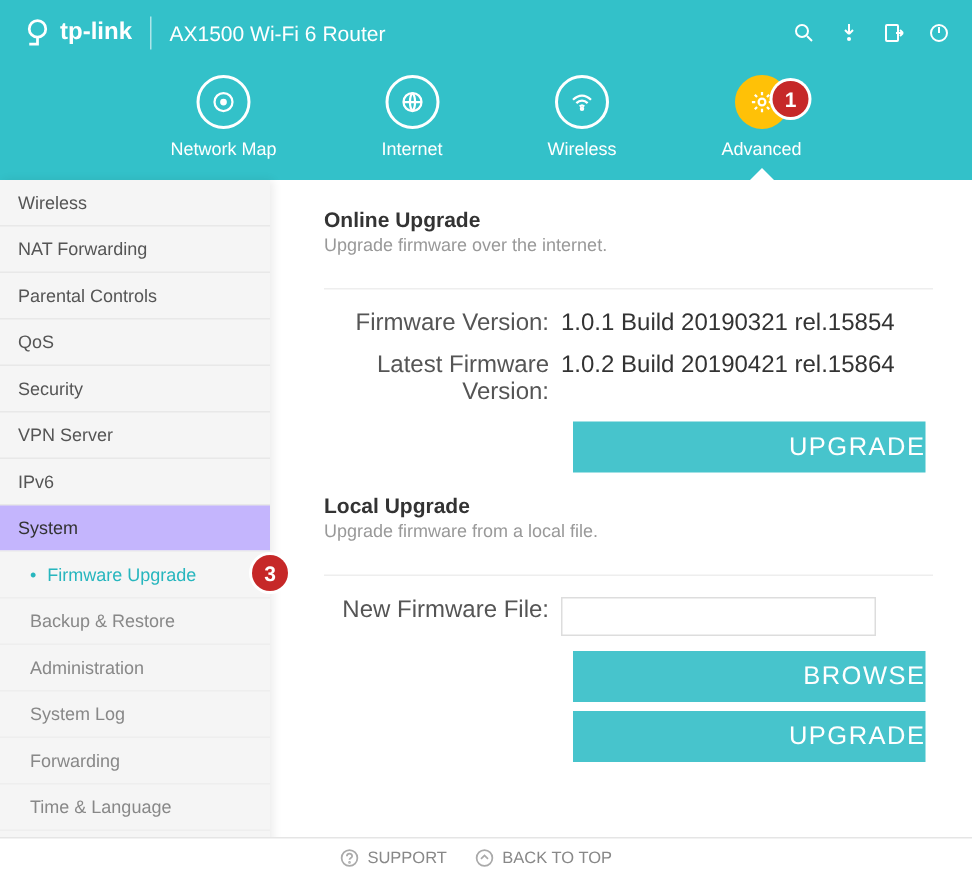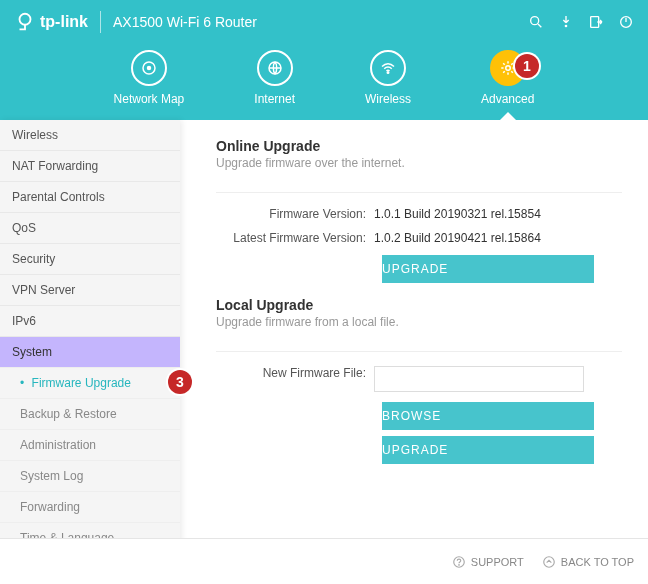--- a/index.html
+++ b/index.html
@@ -24,27 +24,27 @@
   .sidebar { width: 180px; background: #f5f5f5; box-shadow: 2px 0 6px rgba(0,0,0,.08); position: relative; overflow: visible; }
   .side-item { padding: 8px 12px; color: #555; cursor: pointer; font-size: 12px; position: relative; border-top: 1px solid #e8e8e8;}
   .side-item.first { border-top:none; }
   .side-item.active-cat { background: #c4b5fd; color: #333; }
   .side-sub { padding-left: 20px; color: #888; font-size: 12px; border-top: 1px solid #eee;}
   .side-sub.selected { color: #27b6be; }
   .side-sub.selected::before { content: "•"; color: #27b6be; margin-right: 4px; }
   .content { flex: 1; padding: 18px 26px 8px 36px; overflow-y:auto;}
   .section-title { font-size: 14px; font-weight: bold; color: #333; margin-bottom: 2px; }
   .section-sub { font-size: 12px; color: #999; margin-bottom: 14px; border-bottom:1px solid #eee; padding-bottom:22px;}
-  .info-row { display: flex; margin-bottom: 10px; font-size: 12px; }
+  .info-row { display: flex; margin-bottom: 10px; font-size: 16px; }
   .info-label { width: 158px; text-align: right; color: #555; padding-right: 8px; }
   .info-val { color: #333; }
   .link { color: #27b6be; cursor: pointer; }
-  .btn { background: #47c4cc; color: #fff; text-align: left; padding: 7px 0; width: 212px; margin-left: 166px; margin-top:4px; margin-bottom:14px; font-size: 12px; letter-spacing: 1px; cursor: pointer; }
+  .btn { background: #47c4cc; color: #fff; text-align: right; padding: 7px 0; width: 235px; margin-left: 166px; margin-top:4px; margin-bottom:14px; font-size: 17px; letter-spacing: 1px; cursor: pointer; }
   .input-box { display: inline-block; width: 210px; height: 26px; border: 1px solid #ddd; background:#fff;}
-  .footer { position:absolute; bottom:0; left:0; right:0; height:46px; border-top:1px solid #e5e5e5; display:flex; justify-content:flex-end; align-items:center; gap:18px; padding-right:14px; font-size:11px; color:#888; background:#fff;}
+  .footer { position:absolute; bottom:0; left:0; right:0; height:26px; border-top:1px solid #e5e5e5; display:flex; justify-content:center; align-items:center; gap:18px; padding-right:14px; font-size:11px; color:#888; background:#fff;}
   .footer-item { display:flex; align-items:center; gap:5px; cursor:pointer;}
   .footer-item svg{ width:14px; height:14px; }
 </style>
 </head>
 <body>
 
 <div class="header">
   <div class="header-top">
     <div class="logo">
       <svg viewBox="0 0 24 24" width="22" height="22" fill="none" stroke="#fff" stroke-width="2">

